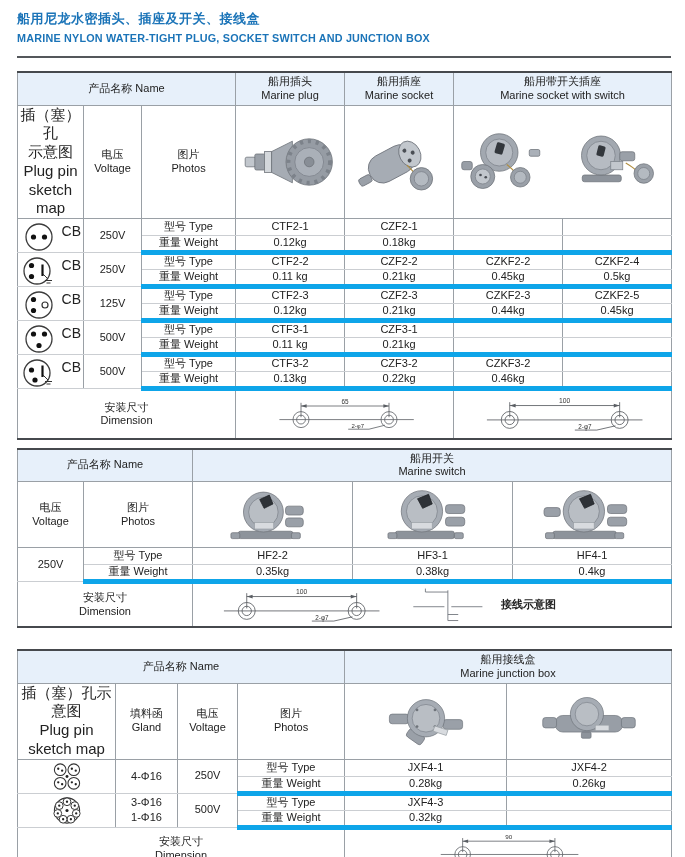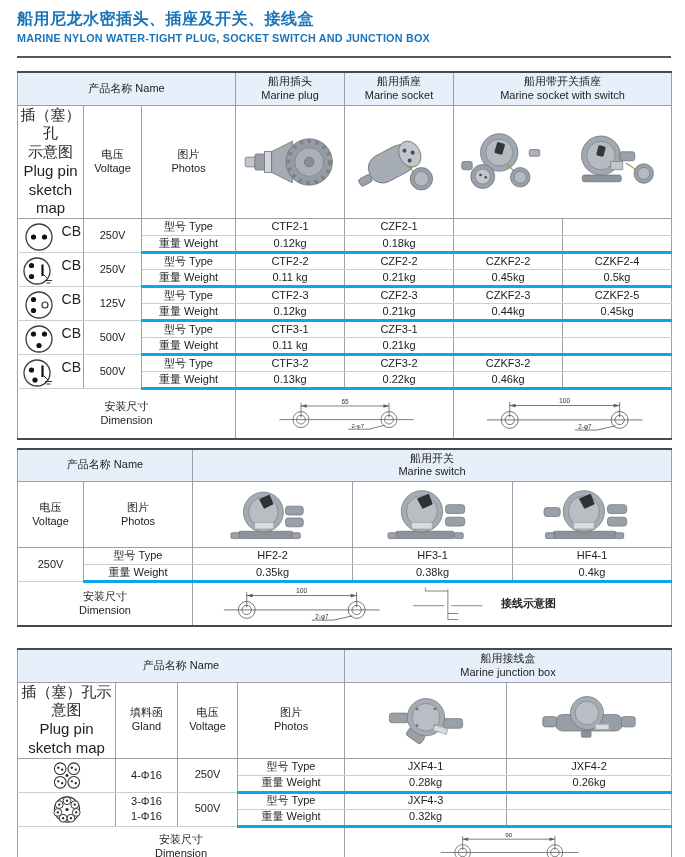--- a/index.html
+++ b/index.html
@@ -1,20 +1,20 @@
 <!DOCTYPE html>
 <html><head>
 <meta charset="utf-8">
 <style>
   html,body{margin:0;padding:0;background:#ffffff;}
   body{width:685px;height:857px;font-family:"Liberation Sans","DejaVu Sans",sans-serif;color:#1e1e1e;overflow:hidden;}
   .page{padding:7px 14px 0 17px;}
 
   
-  .title-zh{color:#1b74b8;font-size:16px;font-weight:bold;line-height:23px;letter-spacing:.5px;}
+  .title-zh{color:#1b74b8;font-size:13px;font-weight:bold;line-height:23px;letter-spacing:.5px;}
   .title-en{color:#1b74b8;font-size:10.8px;font-weight:bold;line-height:15px;letter-spacing:.2px;margin-top:1px;}
   .rule{width:654px;border:0;border-top:2px solid #54575b;margin:10px 0 0 0;}
   .section-title{margin-top:31px;font-size:13.5px;color:#2a2a2a;letter-spacing:.2px;}
 
   
   table.t{border-collapse:collapse;table-layout:fixed;width:654px;font-size:11px;text-align:center;color:#222;
           border-top:2px solid #46494d;border-bottom:2px solid #46494d;}
   table.t td{border:1px solid #9aa0a6;padding:0 2px;vertical-align:middle;line-height:1.25;}
   .t1{margin-top:13px;}
   .t2{margin-top:8px;}
@@ -22,21 +22,21 @@
   tr.hrow{height:33px;margin-top:8px;}
   tr.photos1{height:67px;}
   tr.photos2{height:66px;}
   tr.photos3{height:60px;}
   tr.r17{height:17px;}
   tr.dim1{height:50px;}
   tr.dim2{height:44px;}
   tr.dim3{height:38px;}
   td.hd{background:#e7f0fa;}
   tr.sep-light>td{border-bottom:1px solid #cbced2;}
-  tr.sep-group>td{border-bottom:3px solid #0ea5e9;}
+  tr.sep-group>td{border-bottom:5px solid #0ea5e9;}
   .two-line span{display:block;}
   .small-lbl{font-size:15px;}
   .sk{display:flex;align-items:flex-start;justify-content:center;gap:3px;padding-top:3px;}
   .cb{font-size:14px;color:#222;padding-top:1px;}
   .photo-pair{display:flex;align-items:center;justify-content:space-around;}
   .dimwrap{display:flex;align-items:center;justify-content:center;}
   .wirewrap{display:flex;align-items:center;justify-content:flex-start;gap:14px;padding-left:12px;}
   .wire-lbl{font-weight:bold;font-size:11px;color:#222;}
   .gland-cell span{display:block;line-height:15px;}
   svg{display:block;}

